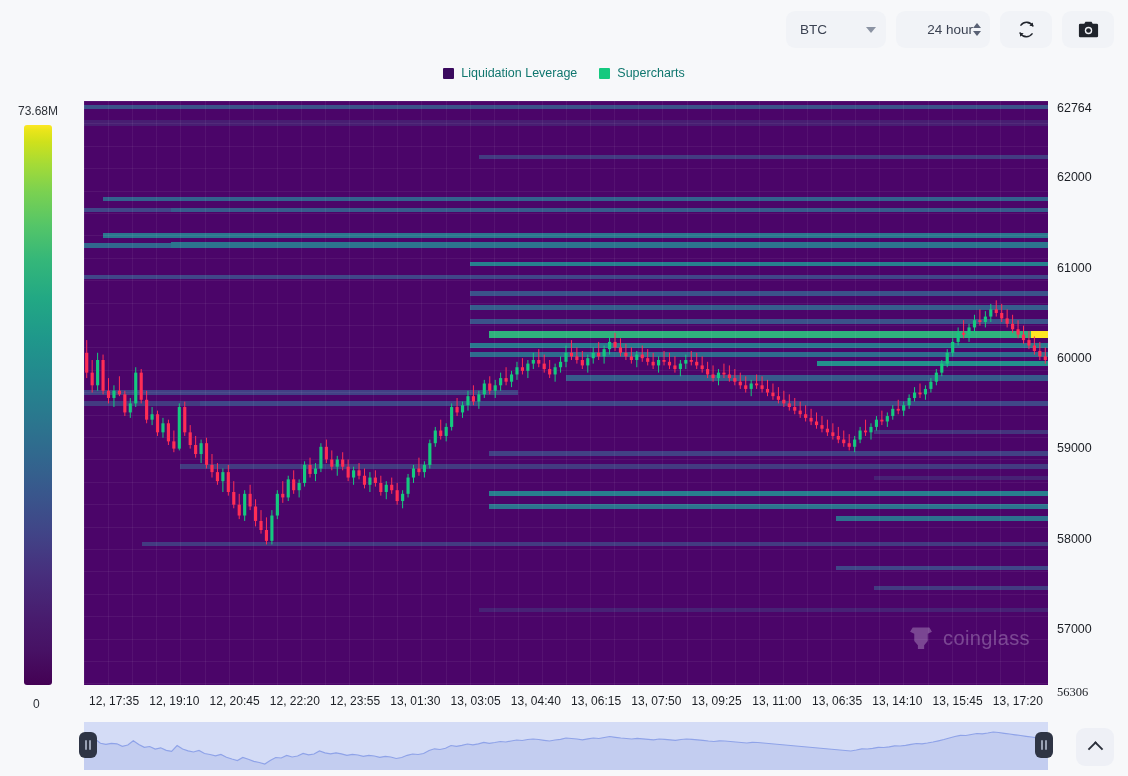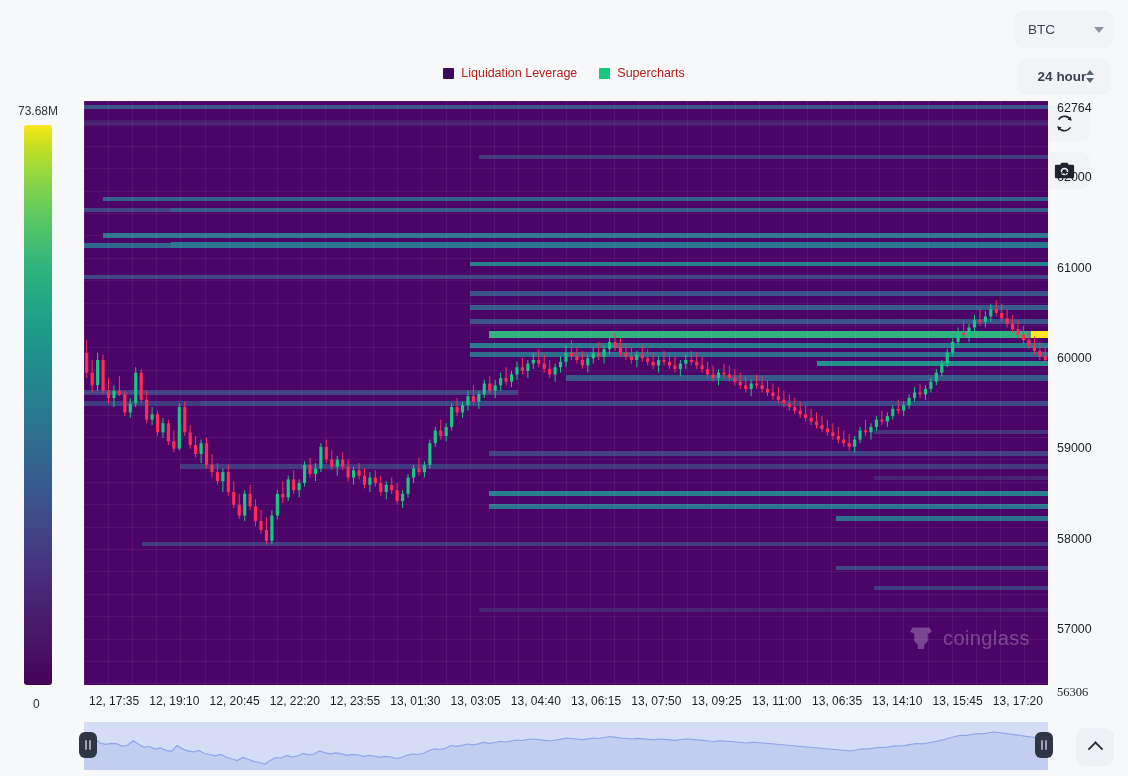--- a/index.html
+++ b/index.html
@@ -22,41 +22,40 @@
     width: 1128px; height: 58px;
     display: flex; align-items: center;
   }
   .page-title {
     position: absolute; left: 14px; top: 16px;
     font-size: 20px; font-weight: bold; color: #16181c;
     letter-spacing: -0.2px;
   }
   .controls {
     position: absolute; right: 14px; top: 11px;
-    display: flex; align-items: center; gap: 10px; flex-direction: column;
+    display: flex; align-items: center; gap: 10px;
   }
   .ctl {
     background: #f1f3f7;
     border: none;
     border-radius: 9px;
     height: 37px;
     display: flex; align-items: center;
     color: #3b4252;
     font-size: 13.5px;
     font-family: "Liberation Sans", sans-serif;
     cursor: pointer;
   }
   .ctl-select {
     width: 100px; padding: 0 10px 0 14px;
     justify-content: space-between;
   }
   .ctl-stepper {
     width: 94px; padding: 0 9px 0 13px;
-    justify-content: center;
-    font-weight: bold;
+    justify-content: flex-end;
   }
   .ctl-icon {
     width: 52px; justify-content: center;
   }
   .tri-down {
     width: 0; height: 0;
     border-left: 5px solid transparent;
     border-right: 5px solid transparent;
     border-top: 6px solid #8b93a3;
   }
@@ -74,21 +73,21 @@
     border-top: 5px solid #5a6275;
   }
 
   
   .legend {
     position: absolute; left: 0; top: 66px; width: 1128px;
     display: flex; justify-content: center; align-items: center; gap: 22px;
   }
   .legend-item { display: flex; align-items: center; gap: 7px; }
   .legend-swatch { width: 11px; height: 11px; border-radius: 1px; }
-  .legend-label { font-size: 12.5px; color: #b91c1c; }
+  .legend-label { font-size: 12.5px; color: #0f766e; }
 
   
   .cb-top-label {
     position: absolute; left: 18px; top: 104px;
     font-size: 12px; color: #2d3138;
   }
   .cb-bot-label {
     position: absolute; left: 33px; top: 697px;
     font-size: 12px; color: #2d3138;
   }

